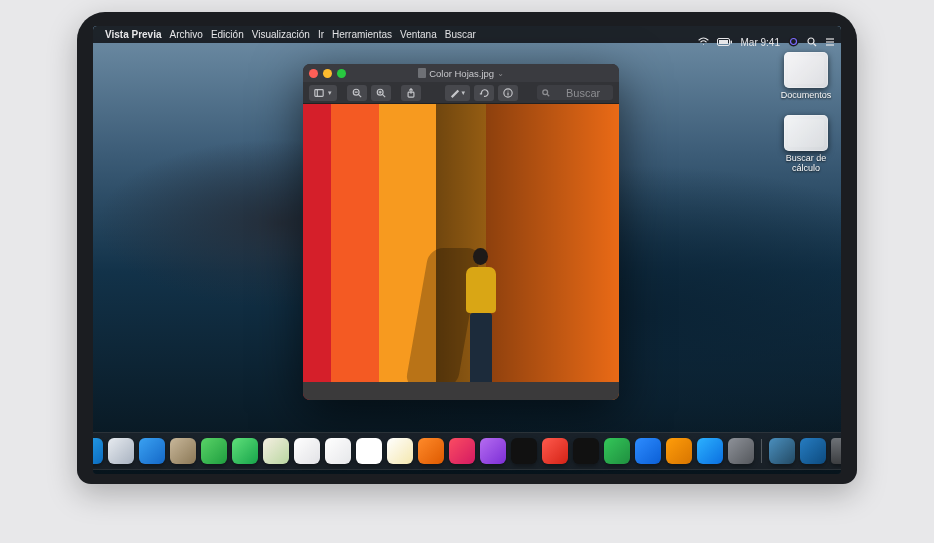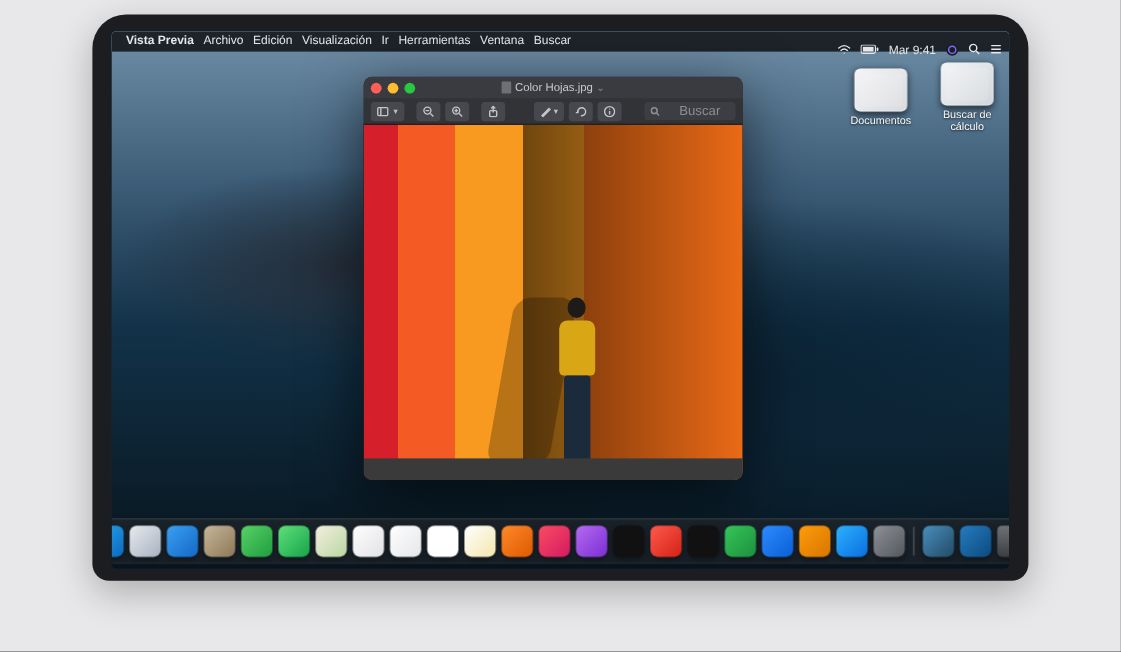--- a/index.html
+++ b/index.html
@@ -72,21 +72,21 @@
   }
   .menubar .apple { font-size:11px; margin-right:6px; }
   .menubar .app  { font-weight:600; margin-right:8px; }
   .menubar .item { margin-right:8px; cursor:default; }
   .menubar .spacer { flex:1; }
   .menubar .status-icon { margin-left:8px; font-size:10px;margin-top:16px; }
 
   
   .stacks {
     position:absolute; right:6px; top:26px;
-    display:flex; flex-direction:row; gap:14px;
+    display:flex; flex-direction:column; gap:14px;
     align-items:center;
   }
   .stack { width:58px; text-align:center; cursor:default;}
   .stack .thumb {
     width:44px; height:36px; margin:0 auto 3px;
     border-radius:5px;
     background: linear-gradient(135deg,#fff 0%, #c7cbd1 100%);
     box-shadow: 0 2px 6px rgba(0,0,0,.6), inset 0 0 0 1px rgba(255,255,255,.3);
     position:relative;
   }

